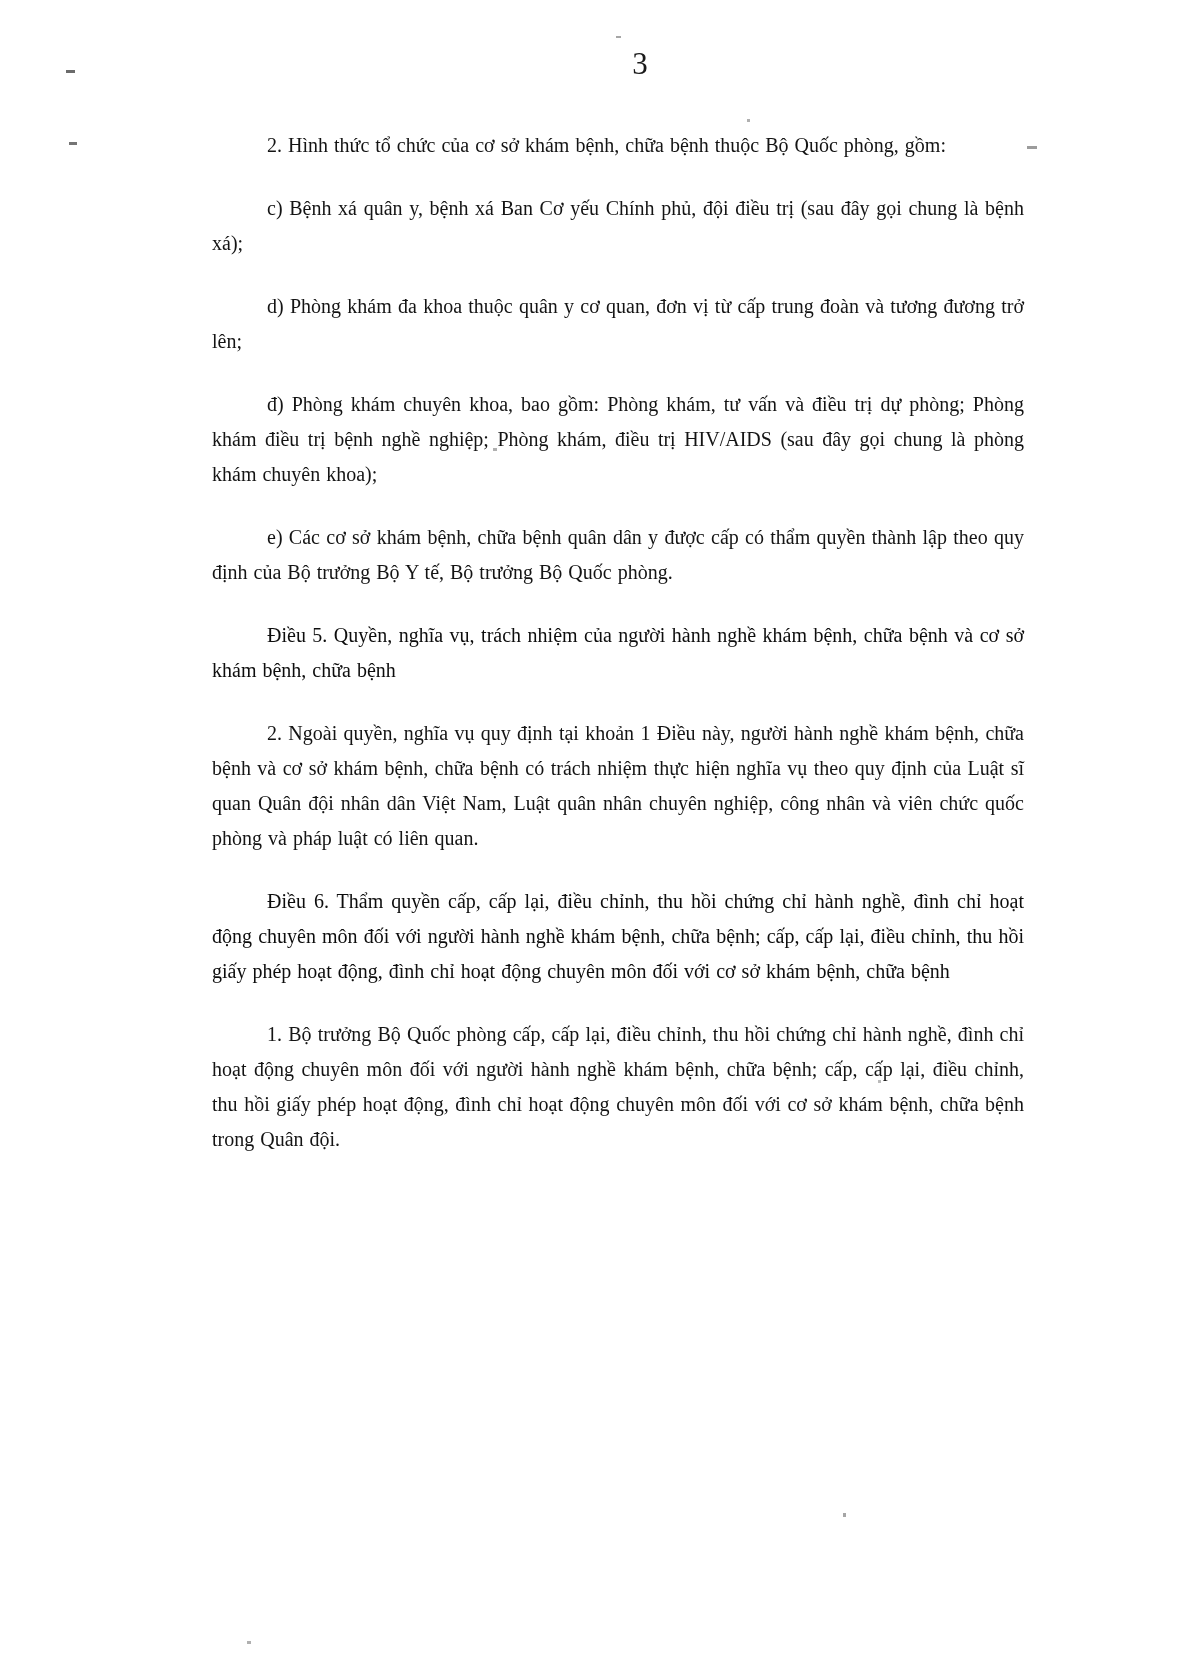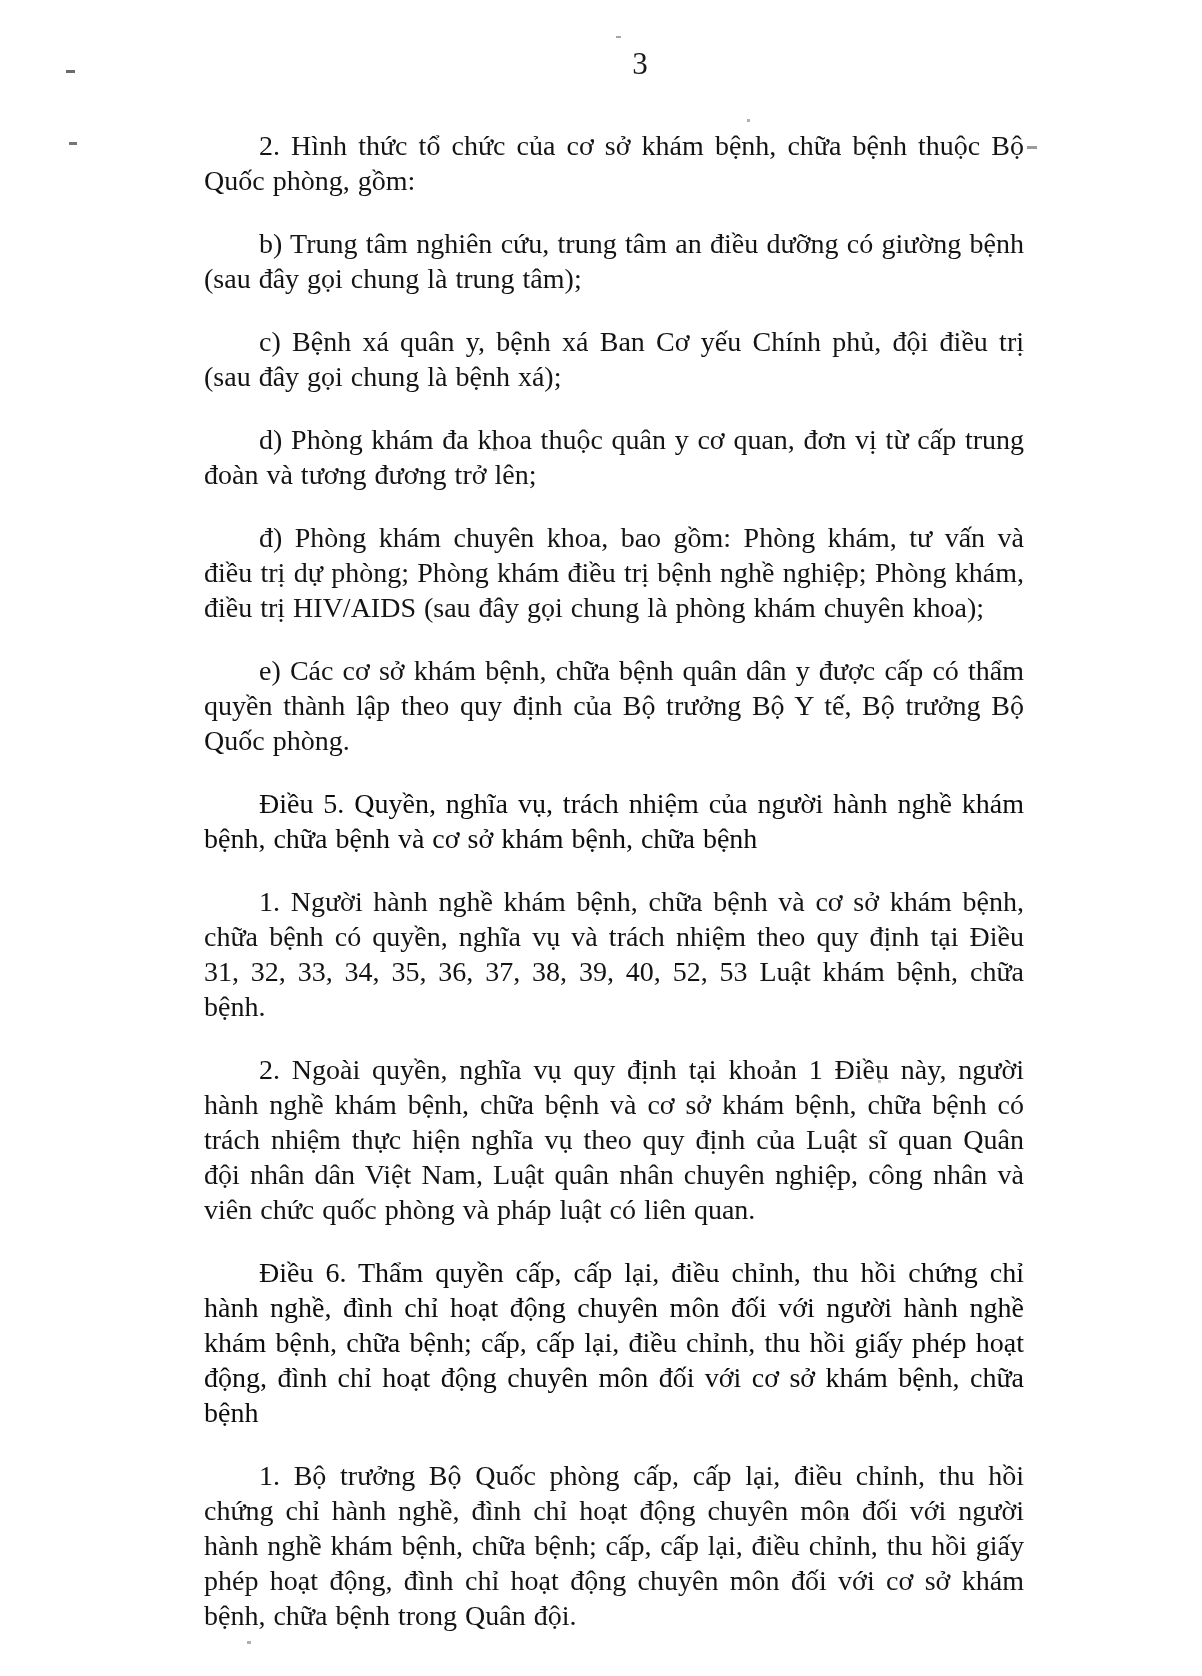--- a/index.html
+++ b/index.html
@@ -27,27 +27,28 @@
   }
 
   .content {
     position: absolute;
     top: 128px;
     left: 204px;
     width: 820px;
   }
 
   .content p {
-    font-size: 28px;
+    font-size: 20px;
     line-height: 35px;
     text-align: justify;
     text-indent: 55px;
     margin-bottom: 28px;
     color: #141414;
     word-spacing: 1px;
+    margin-left: 8px;
   }
 
   .content p.heading {
     font-weight: normal;
     color: #0d0d0d;
   }
 
   
   .artifact {
     position: absolute;
@@ -77,33 +78,31 @@
   <div class="artifact a-dot3"></div>
   <div class="artifact a-dot4"></div>
   <div class="artifact a-dot5"></div>
   <div class="artifact a-dot6"></div>
   <div class="artifact a-dot7"></div>
 
   <div class="content">
     <p>2. Hình thức tổ chức của cơ sở khám bệnh, chữa bệnh thuộc Bộ Quốc phòng, gồm:</p>
 
 
-    <p>b) Trung tâm nghiên cứu, trung tâm an điều dưỡng có giường bệnh (sau đây gọi chung là trung tâm);</p>
 
     <p>c) Bệnh xá quân y, bệnh xá Ban Cơ yếu Chính phủ, đội điều trị (sau đây gọi chung là bệnh xá);</p>
 
     <p>d) Phòng khám đa khoa thuộc quân y cơ quan, đơn vị từ cấp trung đoàn và tương đương trở lên;</p>
 
     <p>đ) Phòng khám chuyên khoa, bao gồm: Phòng khám, tư vấn và điều trị dự phòng; Phòng khám điều trị bệnh nghề nghiệp; Phòng khám, điều trị HIV/AIDS (sau đây gọi chung là phòng khám chuyên khoa);</p>
 
     <p>e) Các cơ sở khám bệnh, chữa bệnh quân dân y được cấp có thẩm quyền thành lập theo quy định của Bộ trưởng Bộ Y tế, Bộ trưởng Bộ Quốc phòng.</p>
 
     <p class="heading">Điều 5. Quyền, nghĩa vụ, trách nhiệm của người hành nghề khám bệnh, chữa bệnh và cơ sở khám bệnh, chữa bệnh</p>
 
-    <p>1. Người hành nghề khám bệnh, chữa bệnh và cơ sở khám bệnh, chữa bệnh có quyền, nghĩa vụ và trách nhiệm theo quy định tại Điều 31, 32, 33, 34, 35, 36, 37, 38, 39, 40, 52, 53 Luật khám bệnh, chữa bệnh.</p>
 
     <p>2. Ngoài quyền, nghĩa vụ quy định tại khoản 1 Điều này, người hành nghề khám bệnh, chữa bệnh và cơ sở khám bệnh, chữa bệnh có trách nhiệm thực hiện nghĩa vụ theo quy định của Luật sĩ quan Quân đội nhân dân Việt Nam, Luật quân nhân chuyên nghiệp, công nhân và viên chức quốc phòng và pháp luật có liên quan.</p>
 
     <p class="heading">Điều 6. Thẩm quyền cấp, cấp lại, điều chỉnh, thu hồi chứng chỉ hành nghề, đình chỉ hoạt động chuyên môn đối với người hành nghề khám bệnh, chữa bệnh; cấp, cấp lại, điều chỉnh, thu hồi giấy phép hoạt động, đình chỉ hoạt động chuyên môn đối với cơ sở khám bệnh, chữa bệnh</p>
 
     <p>1. Bộ trưởng Bộ Quốc phòng cấp, cấp lại, điều chỉnh, thu hồi chứng chỉ hành nghề, đình chỉ hoạt động chuyên môn đối với người hành nghề khám bệnh, chữa bệnh; cấp, cấp lại, điều chỉnh, thu hồi giấy phép hoạt động, đình chỉ hoạt động chuyên môn đối với cơ sở khám bệnh, chữa bệnh trong Quân đội.</p>
   </div>
 
 </div>
 

